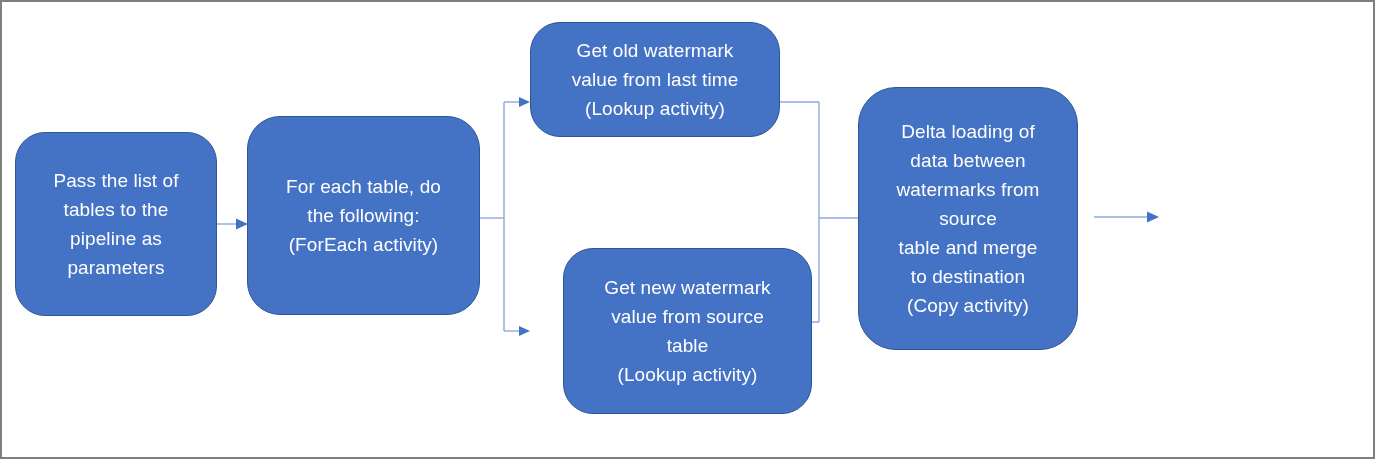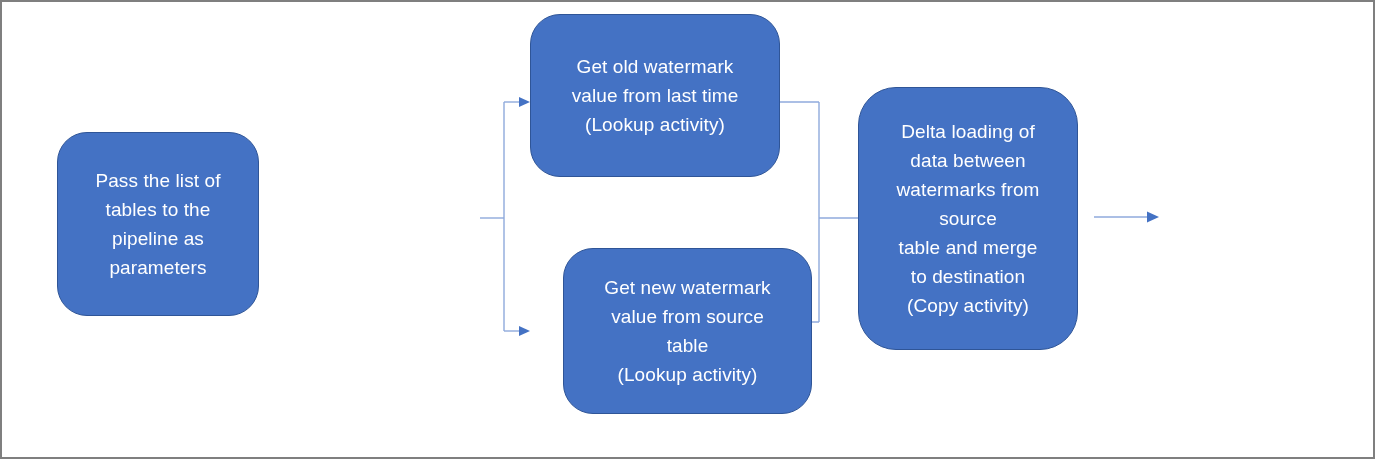--- a/index.html
+++ b/index.html
@@ -71,29 +71,34 @@
       <line x1="817" y1="216" x2="860" y2="216" class="cline" stroke="#8FAADC" stroke-width="1.4"></line>
       <polygon points="871,216 859,210.5 859,221.5" class="ahead" fill="#4472C4"></polygon>
     </g>
 
     <g>
       <line x1="1092" y1="215" x2="1146" y2="215" class="cline" stroke="#8FAADC" stroke-width="1.4"></line>
       <polygon points="1157,215 1145,209.5 1145,220.5" class="ahead" fill="#4472C4"></polygon>
     </g>
   </svg>
 
-  <div class="node" style="left:13px; top:130px; width:202px; height:184px; border-radius:30px;margin-left:42px;">
+  <div class="node" style="left:13px; top:130px; width:202px; height:184px; border-radius:30px;">
     <span class="label">Pass the list of
 tables to the
 pipeline as
 parameters</span>
   </div>
 
+  <div class="node" style="left:245px; top:114px; width:233px; height:199px; border-radius:33px;">
+    <span class="label">For each table, do
+the following:
+(ForEach activity)</span>
+  </div>
 
-  <div class="node" style="left:528px; top:12px; width:250px; height:163px; border-radius:30px;">
+  <div class="node" style="left:528px; top:20px; width:250px; height:115px; border-radius:30px;">
     <span class="label">Get old watermark
 value from last time
 (Lookup activity)</span>
   </div>
 
   <div class="node" style="left:528px; top:246px; width:249px; height:166px; border-radius:30px;margin-left:33px;">
     <span class="label">Get new watermark
 value from source
 table
 (Lookup activity)</span>

